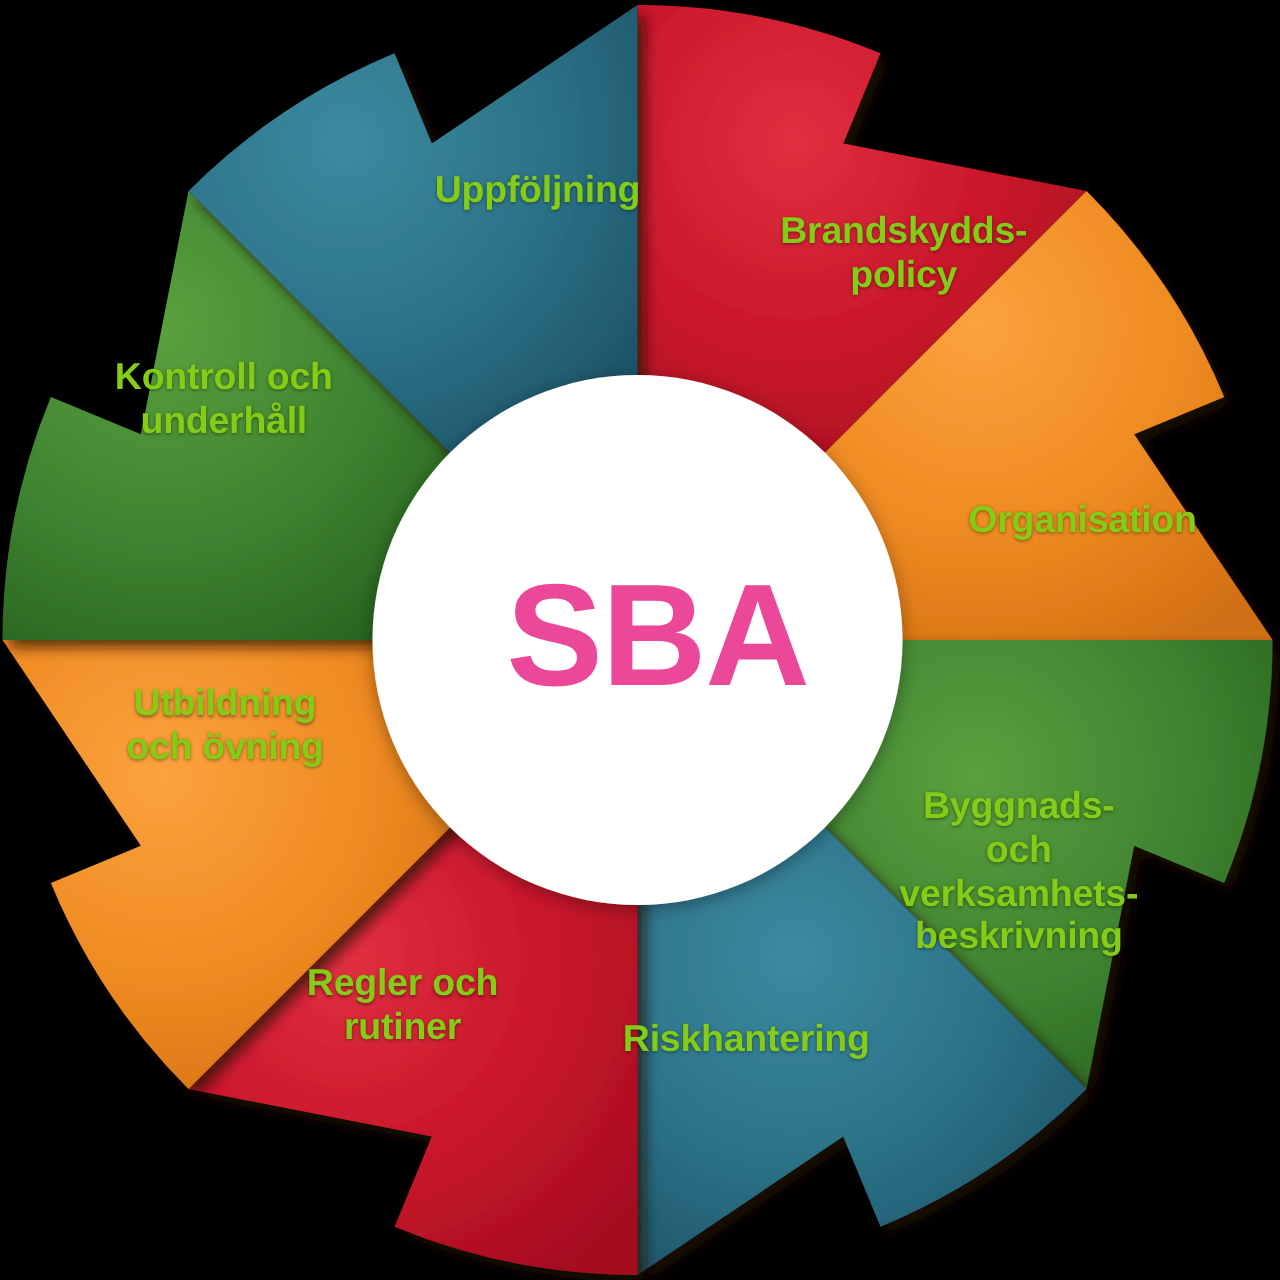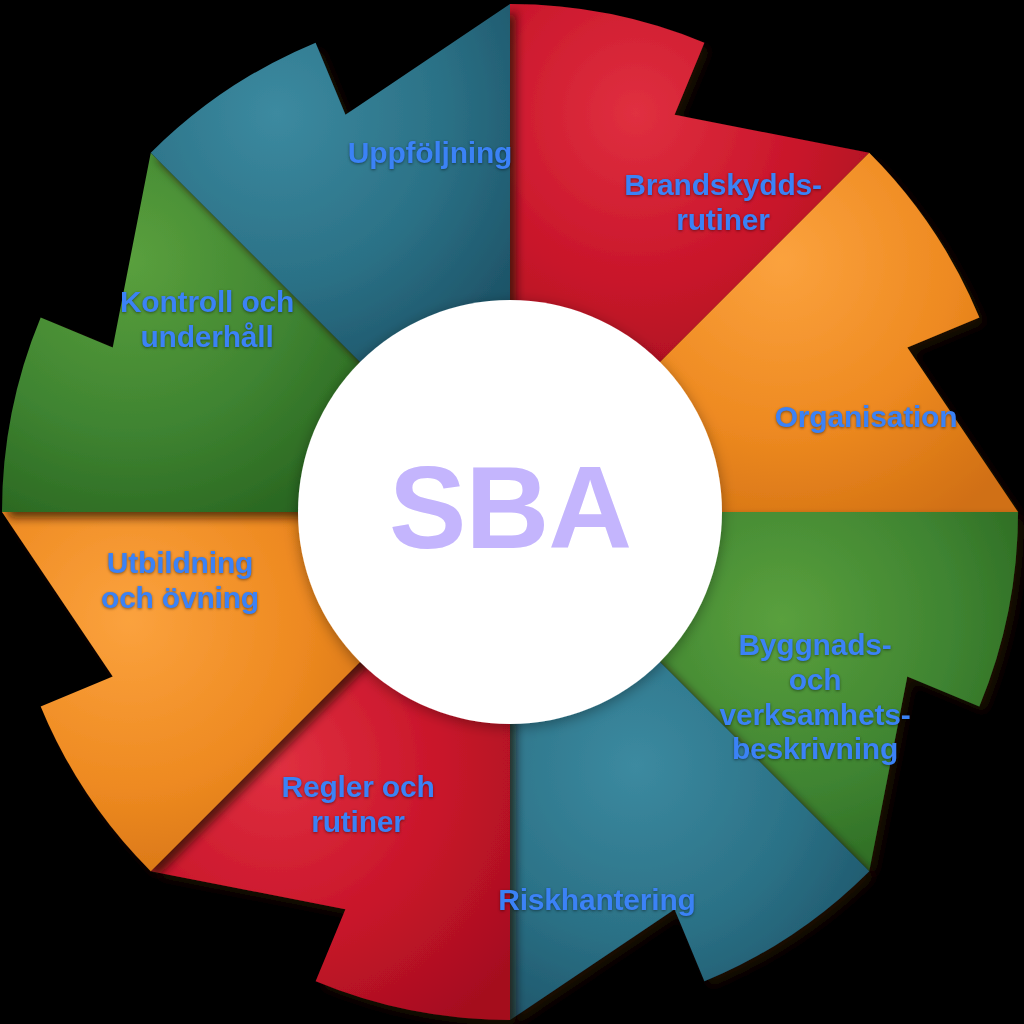--- a/index.html
+++ b/index.html
@@ -24,21 +24,21 @@
     position: absolute;
     left: 0;
     top: 0;
     width: 1024px;
     height: 1024px;
     display: block;
   }
   .seg-label {
     position: absolute;
     text-align: center;
-    color: #3b82f6;
+    color: #84cc16;
     font-family: "Liberation Sans", sans-serif;
     font-weight: bold;
     font-size: 30px;
     line-height: 1.16;
     letter-spacing: -0.2px;
     text-shadow: 0 1px 3px rgba(0,0,0,0.45);
     transform: translate(-50%, -50%);
     pointer-events: none;
     white-space: pre-line;
   }
@@ -97,32 +97,32 @@
         <path d="M 869.21 871.21 A 508 508 0 0 1 704.40 981.33 L 674.55 909.27 L 510.00 1020.00 L 510.00 716.00 L 576.59 672.76 L 654.25 656.25 Z" fill="url(#gl-teal)" filter="url(#segshadow)"></path>
         <path d="M 510.00 1020.00 A 508 508 0 0 1 315.60 981.33 L 345.45 909.27 L 150.79 871.21 L 365.75 656.25 L 443.41 672.76 L 510.00 716.00 Z" fill="url(#gl-red)" filter="url(#segshadow)"></path>
         <path d="M 150.79 871.21 A 508 508 0 0 1 40.67 706.40 L 112.73 676.55 L 2.00 512.00 L 306.00 512.00 L 349.24 578.59 L 365.75 656.25 Z" fill="url(#gl-orange)" filter="url(#segshadow)"></path>
         <path d="M 2.00 512.00 A 508 508 0 0 1 40.67 317.60 L 112.73 347.45 L 150.79 152.79 L 365.75 367.75 L 349.24 445.41 L 306.00 512.00 Z" fill="url(#gl-green)" filter="url(#segshadow)"></path>
         <path d="M 150.79 152.79 A 508 508 0 0 1 315.60 42.67 L 345.45 114.73 L 510.00 4.00 L 510.00 308.00 L 443.41 351.24 L 365.75 367.75 Z" fill="url(#gl-teal)" filter="url(#segshadow)"></path>
       </g>
 
   <circle id="hub-circle" cx="510" cy="512" r="212" fill="#FFFFFF" filter="url(#hubshadow)"></circle>
     </svg>
 
-  <div class="center-title" style="color: #c4b5fd;">SBA</div>
+  <div class="center-title" style="color: #ec4899; margin-left: 16px;">SBA</div>
 
   <div id="labels-layer">
       <div class="seg-label" style="left: 723px; top: 203px;">Brandskydds-
-rutiner</div>
+policy</div>
       <div class="seg-label" style="left: 866px; top: 417px;">Organisation</div>
       <div class="seg-label" style="left: 815px; top: 698px;">Byggnads- och
 verksamhets-
 beskrivning</div>
-      <div class="seg-label" style="left: 597px; top: 900px;">Riskhantering</div>
-      <div class="seg-label" style="left: 322px; top: 805px; margin-left: 36px;">Regler och
+      <div class="seg-label" style="left: 597px; top: 832px;">Riskhantering</div>
+      <div class="seg-label" style="left: 322px; top: 805px;">Regler och
 rutiner</div>
       <div class="seg-label" style="left: 180px; top: 581px;">Utbildning
 och övning</div>
-      <div class="seg-label" style="left: 207px; top: 320px;">Kontroll och
+      <div class="seg-label" style="left: 179px; top: 320px;">Kontroll och
 underhåll</div>
       <div class="seg-label" style="left: 430px; top: 153px;">Uppföljning</div>
     </div>
 
 </div>
 
 </body></html>

